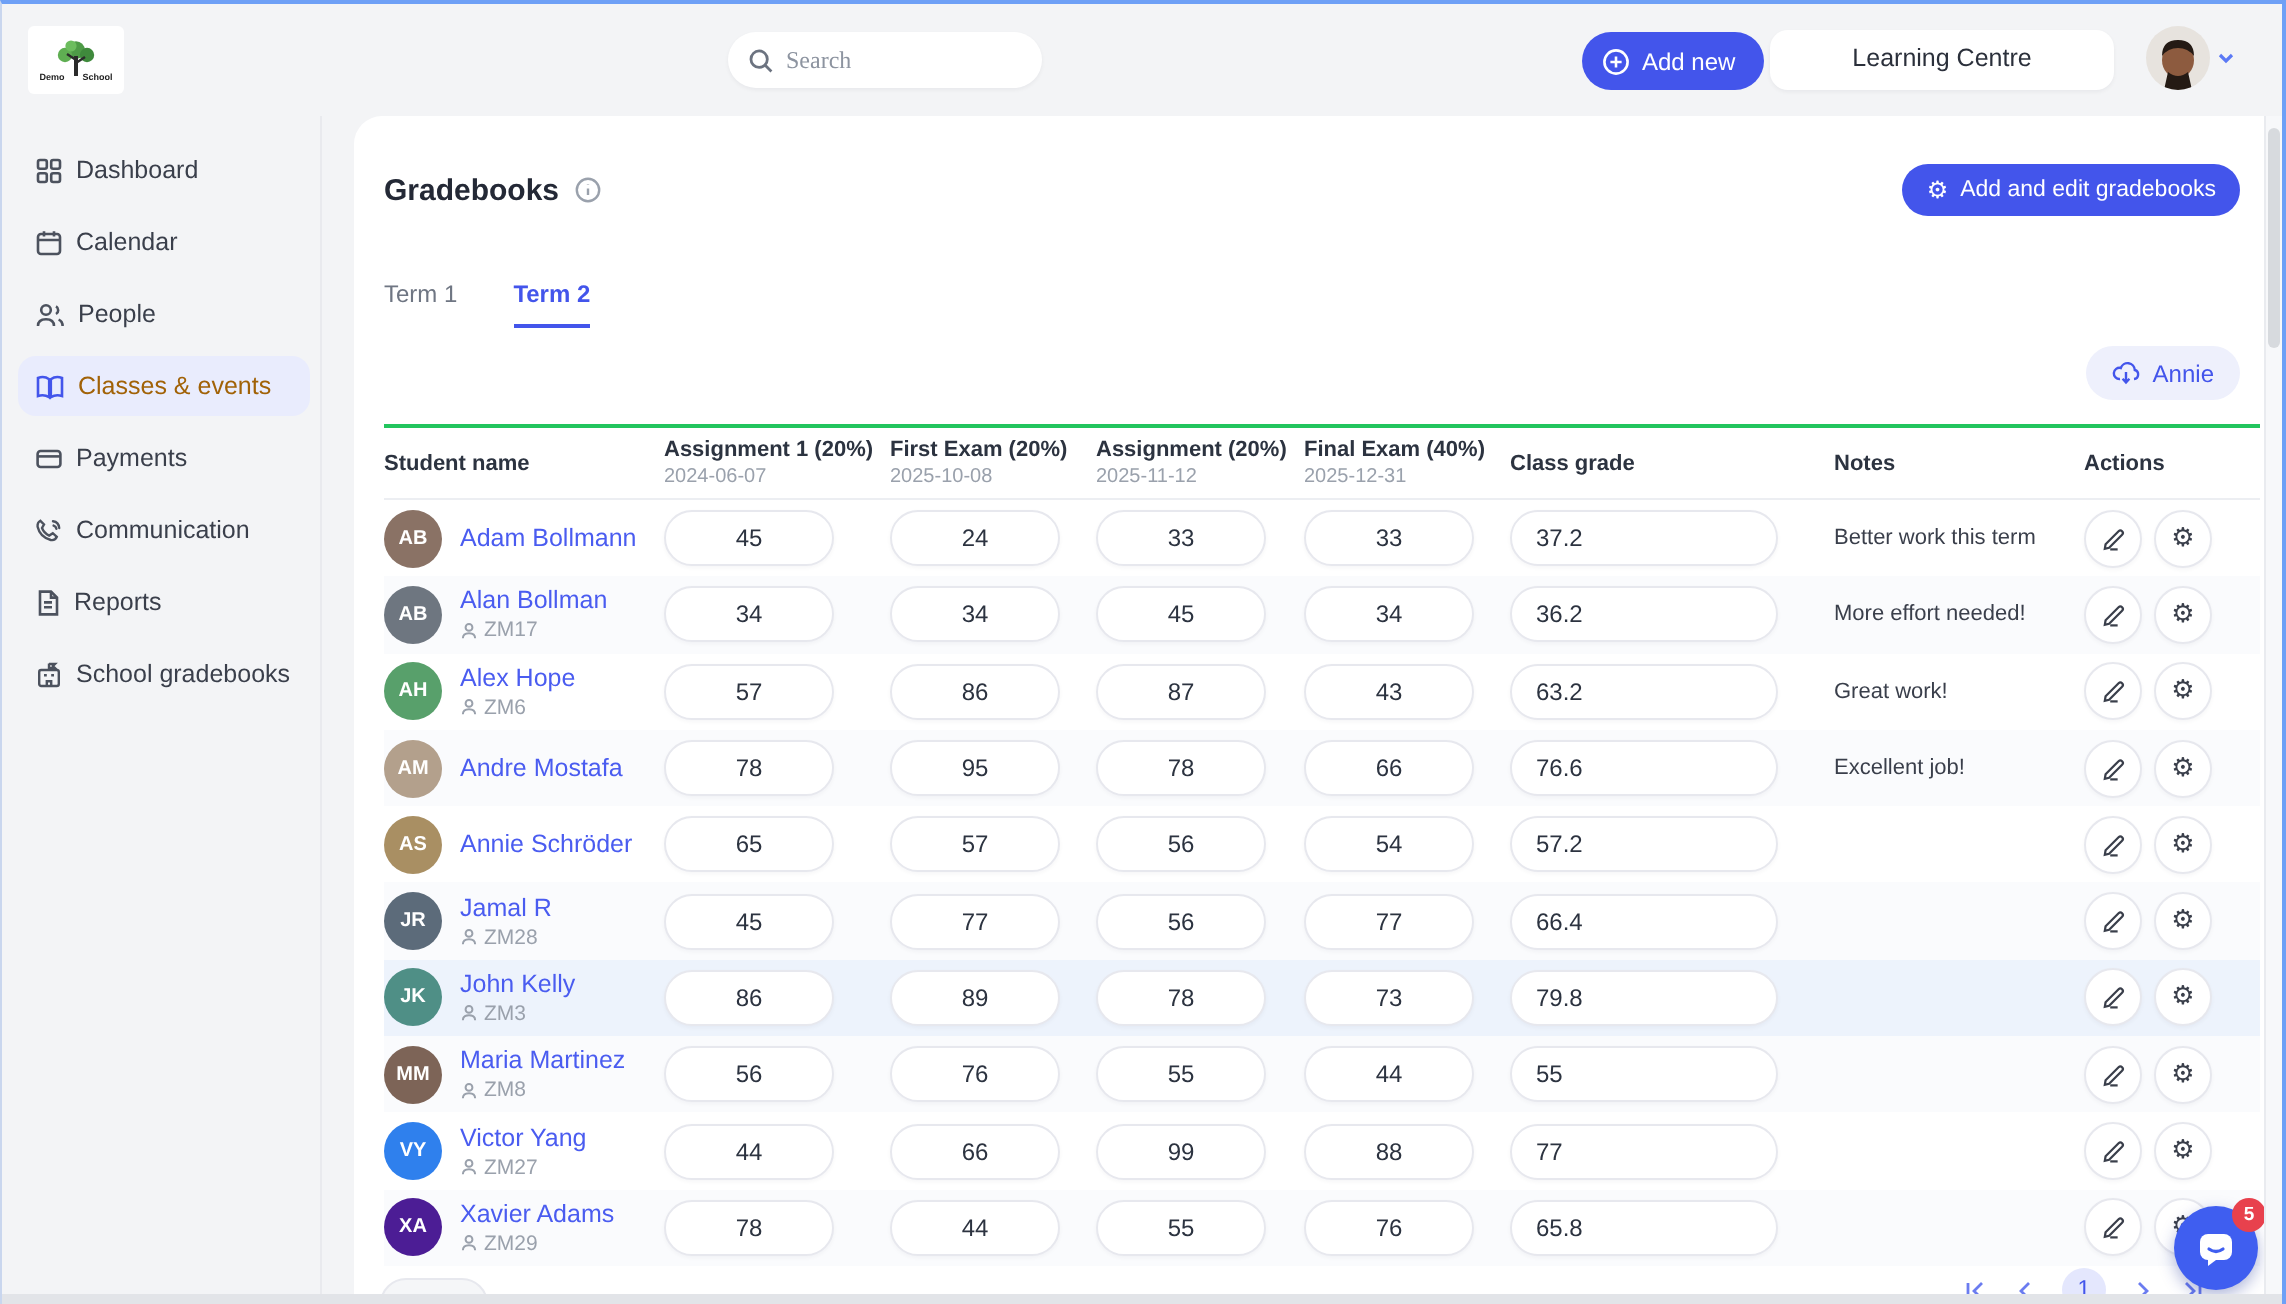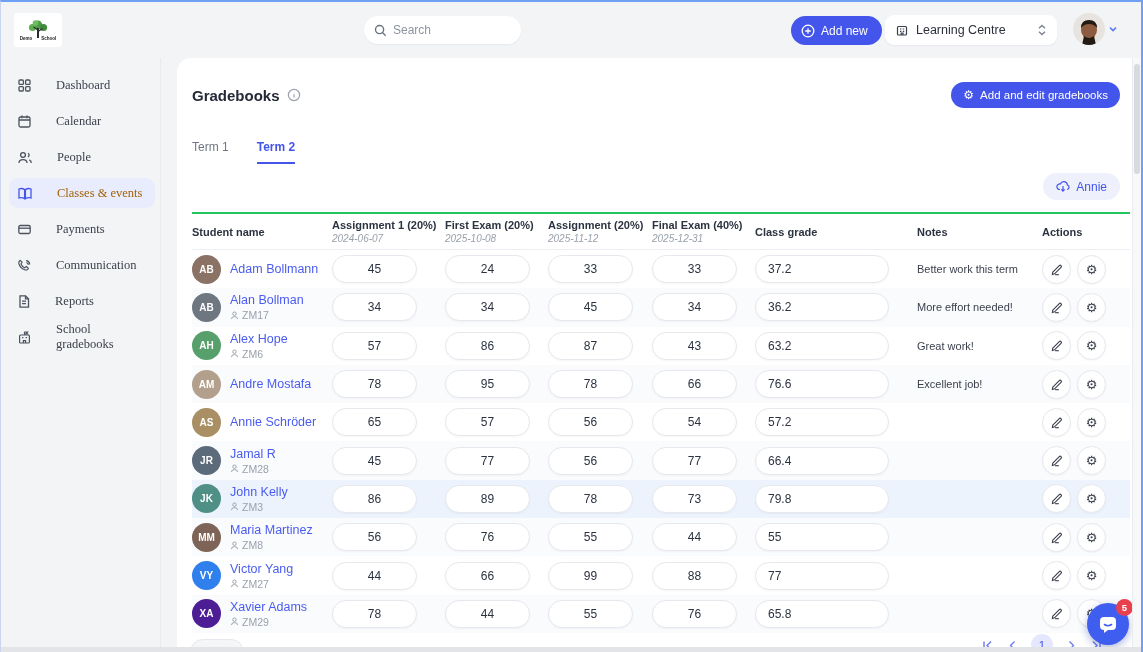--- a/index.html
+++ b/index.html
@@ -7,35 +7,35 @@
   body { font-family:"Liberation Sans", sans-serif; background:#f3f4f6; position:relative; }
   .app { position:absolute; inset:0; background:#f3f4f6; border-top:2px solid #6ea0f6; border-right:2px solid #6ea0f6; border-left:1px solid #c9d6ee; }
 
   
   .topbar { position:absolute; top:0; left:0; width:100%; height:56px; display:flex; align-items:center; }
   .logo { position:absolute; left:13px; top:11px; width:48px; height:34px; background:#fff; border-radius:3px;
           display:flex; align-items:center; justify-content:center; flex-direction:column; }
   .logo-words { display:flex; gap:9px; font-size:4.5px; color:#222; margin-top:-5px; font-weight:700; }
   .search { position:absolute; left:363px; top:14px; width:157px; height:28px; background:#fff; border-radius:14px;
             display:flex; align-items:center; padding:0 10px; box-shadow:0 1px 2px rgba(16,24,40,.05); }
-  .search input { border:none; outline:none; background:transparent; font-size:12px; color:#ec4899; width:110px; margin-left:6px; font-family:Liberation Sans, sans-serif; }
+  .search input { border:none; outline:none; background:transparent; font-size:12px; color:#ec4899; width:110px; margin-left:6px; font-family:Liberation Serif, serif; }
   .search input::placeholder { color:#8d94a0; }
   .btn-addnew { position:absolute; left:790px; top:14px; height:29px; padding:0 14px 0 10px; background:#4355eb; color:#fff;
                 border:none; border-radius:15px; font-size:12px; display:flex; align-items:center; gap:6px; cursor:pointer; font-family:"Liberation Sans",sans-serif; }
   .workspace { position:absolute; left:884px; top:13px; width:172px; height:30px; background:#fff; border-radius:9px;
-               display:flex; align-items:center; padding:0 10px; gap:7px; font-size:12.5px; color:#2b303b; box-shadow:0 1px 2px rgba(16,24,40,.05); cursor:pointer; }
+               display:flex; align-items:center; padding:0 10px; gap:7px; font-size:12.5px; color:#2b303b; box-shadow:0 1px 2px rgba(16,24,40,.05); cursor:pointer;flex-direction:column; }
   .workspace .spacer { flex:1; }
   .user { position:absolute; left:1072px; top:11px; display:flex; align-items:center; gap:2px; cursor:pointer; }
   .user .uavatar { width:32px; height:32px; border-radius:50%; background:#e7e3de; overflow:hidden; display:flex; align-items:flex-end; justify-content:center; }
 
   
   .sidebar { position:absolute; top:56px; left:0; width:160px; height:596px; border-right:1px solid #e9eaee; }
   .nav { position:absolute; top:12px; left:8px; width:146px; }
-  .nav-item { display:flex; align-items:center; gap:24px; height:30px; margin-bottom:6px; padding:0 8px; border-radius:9px;
-              font-size:12.5px; color:#3a3f4b; cursor:pointer;font-family:Liberation Serif, serif; }
+  .nav-item { display:flex; align-items:center; gap:6px; height:30px; margin-bottom:6px; padding:0 8px; border-radius:9px;
+              font-size:12.5px; color:#3a3f4b; cursor:pointer; }
   .nav-item.active { background:#e9ecfd; color:#a16207; }
   .nav-item.active svg { stroke:#4355eb; }
   .nav-item svg { stroke:#4c525e; }
 
   
   .panel { position:absolute; left:176px; top:56px; width:958px; height:591px; background:#fff; border-radius:14px 0 0 0; }
   .panel-head { position:absolute; top:24px; left:15px; right:15px; display:flex; align-items:center; }
   .page-title { font-size:15px; font-weight:700; color:#242936; }
   .info-ic { margin-left:7px; display:inline-flex; }
   .btn-addedit { margin-left:auto; height:26px; padding:0 12px; background:#4355eb; color:#fff; border:none; border-radius:13px;
@@ -46,21 +46,21 @@
   .tab.active { color:#4355eb; font-weight:700; border-bottom:2px solid #4355eb; }
   .export-row { position:absolute; top:115px; right:15px; }
   .btn-export { height:27px; padding:0 13px; background:#eef0fc; color:#4355eb; border:none; border-radius:14px;
                 font-size:12px; display:flex; align-items:center; gap:6px; cursor:pointer; font-family:"Liberation Sans",sans-serif; }
 
   
   .tbl { position:absolute; top:154px; left:15px; width:938px; }
   .thead { display:grid; grid-template-columns:140px 113px 103px 104px 103px 162px 125px 88px; align-items:center;
            height:38px; border-top:2px solid #22c55e; border-bottom:1px solid #eceef2; }
   .th { font-size:11px; font-weight:700; color:#2c3340; }
-  .th .hdate { font-size:10px; font-weight:400; color:#9aa1ac; margin-top:2px;font-style:italic; }
+  .th .hdate { font-size:10px; font-weight:400; color:#9aa1ac; margin-top:2px; }
   .trow { display:grid; grid-template-columns:140px 113px 103px 104px 103px 162px 125px 88px; align-items:center; height:38.3px; }
   .trow:nth-child(even) { background:#fafbfd; }
   .trow.hl { background:#edf3fc; }
   .c-student { display:flex; align-items:center; gap:9px; }
   .avatar { width:29px; height:29px; border-radius:50%; color:#fff; font-size:10px; font-weight:700;
             display:flex; align-items:center; justify-content:center; flex:0 0 29px; }
   .avatar.photo { background-image:linear-gradient(145deg, rgba(255,255,255,.28), rgba(0,0,0,.22)); background-blend-mode:overlay; }
   .sname { font-size:12.5px; color:#4a5cf0; text-decoration:none; cursor:pointer; display:block; line-height:1.2; }
   .sid { font-size:10.5px; color:#9aa1ac; display:flex; align-items:center; gap:3px; margin-top:1px; }
   .pill { height:28px; border:1px solid #e7e8ee; border-radius:14px; background:#fff; font-size:12px; color:#2c3340;

